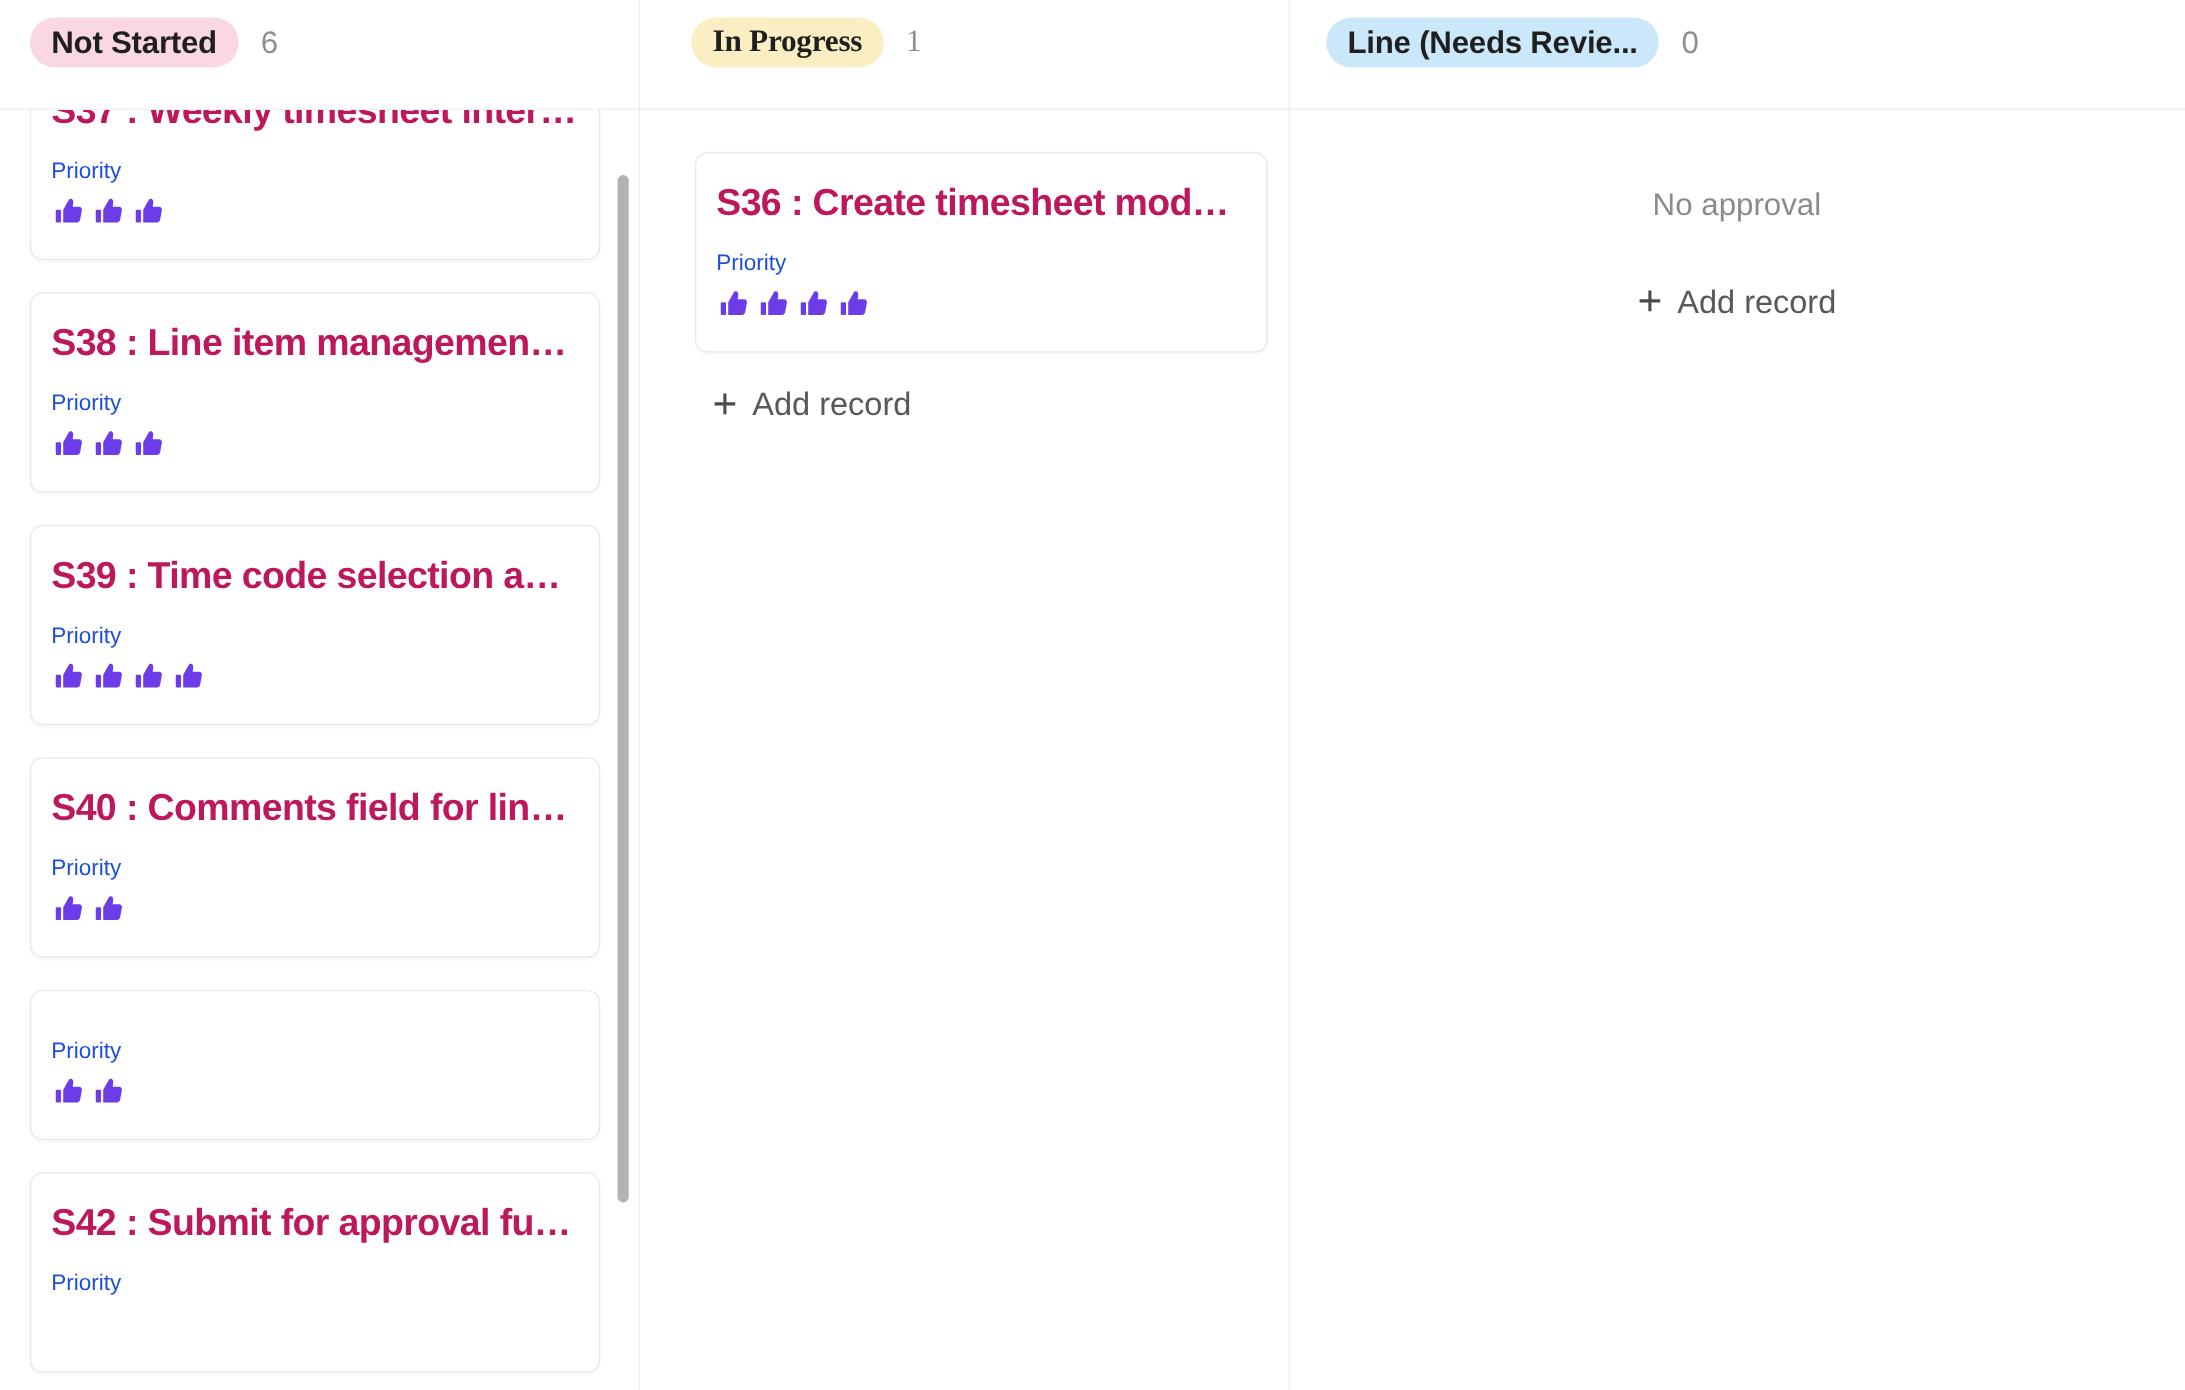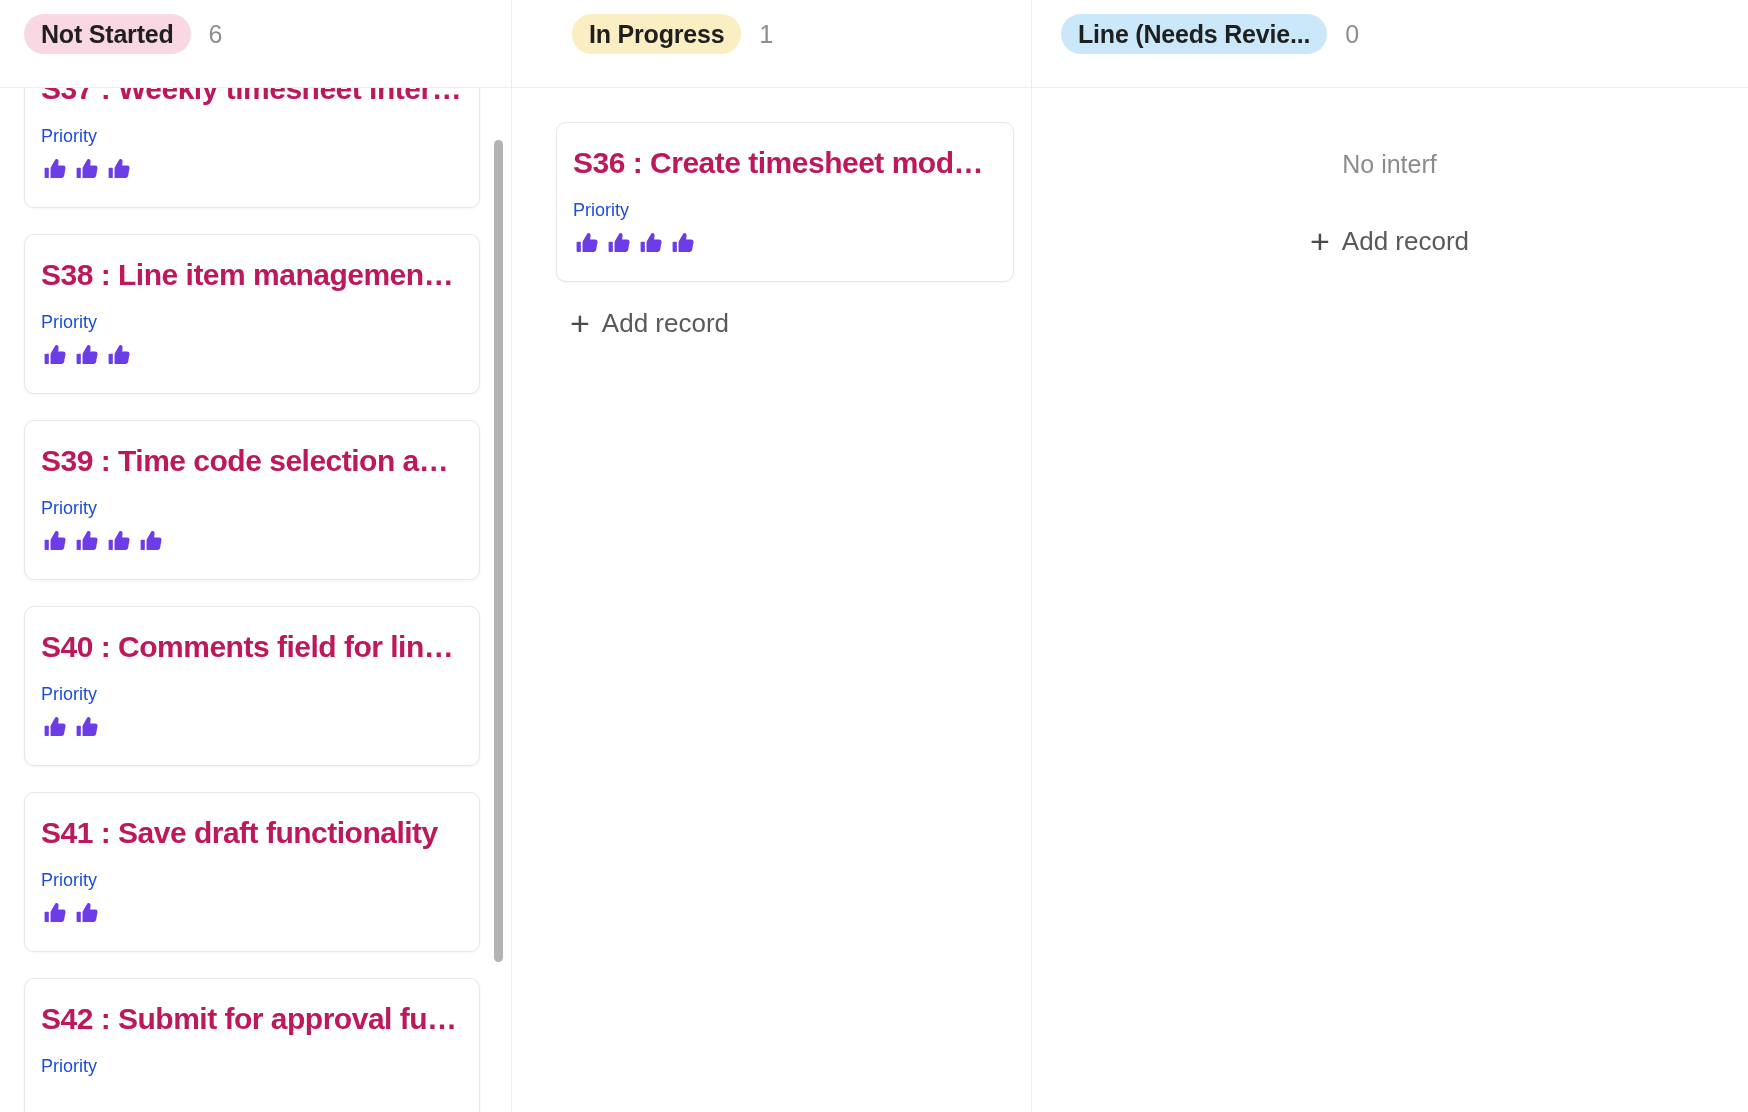--- a/index.html
+++ b/index.html
@@ -20,21 +20,21 @@
     border-bottom: 1px solid #eceef0;
     z-index: 5;
   }
   .header-cell {
     position: relative;
     display: flex; align-items: center;
     padding-left: 24px;
     height: 68px;
   }
   .header-cell.c1 { width: 511px; padding-left: 24px; }
-  .header-cell.c2 { width: 520px; padding-left: 61px; }
+  .header-cell.c2 { width: 520px; padding-left: 42px; font-family: Liberation Serif, serif; }
   .header-cell.c3 { width: 717px; padding-left: 30px; }
   .header-cell.c2::before, .header-cell.c3::before {
     content: ""; position: absolute; left: 0; top: 0;
     width: 1px; height: 88px; background: #ececec;
   }
   .badge {
     display: inline-flex; align-items: center;
     height: 40px;
     border-radius: 20px;
     padding: 0 17px;
@@ -247,21 +247,20 @@
                   <rect fill="#6c3ce9" x="3.1" y="10.1" width="3.6" height="8.8" rx="0.7"></rect>
                 </svg>
                 <svg width="28" height="28" viewBox="0 0 24 24" aria-hidden="true">
                   <path fill="#6c3ce9" d="M8.2 10.1 12.1 3.2c.3-.6 1-.8 1.6-.6.9.3 1.5 1.2 1.4 2.2l-.4 3.3h4.4c1.2 0 2.1 1.1 1.9 2.3l-1.2 6.6c-.2 1.1-1.1 1.9-2.2 1.9H8.2V10.1z"></path>
                   <rect fill="#6c3ce9" x="3.1" y="10.1" width="3.6" height="8.8" rx="0.7"></rect>
                 </svg>
               </div>
           </div>
 
           <div class="card">
-            <div class="card-title">S41 : Save draft functionality</div>
             <div class="field-label">Priority</div>
             <div class="thumbs">
                 <svg width="28" height="28" viewBox="0 0 24 24" aria-hidden="true">
                   <path fill="#6c3ce9" d="M8.2 10.1 12.1 3.2c.3-.6 1-.8 1.6-.6.9.3 1.5 1.2 1.4 2.2l-.4 3.3h4.4c1.2 0 2.1 1.1 1.9 2.3l-1.2 6.6c-.2 1.1-1.1 1.9-2.2 1.9H8.2V10.1z"></path>
                   <rect fill="#6c3ce9" x="3.1" y="10.1" width="3.6" height="8.8" rx="0.7"></rect>
                 </svg>
                 <svg width="28" height="28" viewBox="0 0 24 24" aria-hidden="true">
                   <path fill="#6c3ce9" d="M8.2 10.1 12.1 3.2c.3-.6 1-.8 1.6-.6.9.3 1.5 1.2 1.4 2.2l-.4 3.3h4.4c1.2 0 2.1 1.1 1.9 2.3l-1.2 6.6c-.2 1.1-1.1 1.9-2.2 1.9H8.2V10.1z"></path>
                   <rect fill="#6c3ce9" x="3.1" y="10.1" width="3.6" height="8.8" rx="0.7"></rect>
                 </svg>
@@ -310,21 +309,21 @@
         <div class="add-record">
           <span class="plus">+</span>
           <span>Add record</span>
         </div>
 
       </div>
     </div>
 
     <div class="column c3">
       <div class="c3-inner">
-        <div class="no-records">No interf</div>
+        <div class="no-records">No approval</div>
         <div class="add-record">
           <span class="plus">+</span>
           <span>Add record</span>
         </div>
       </div>
     </div>
 
   </div>
 </div>
 

